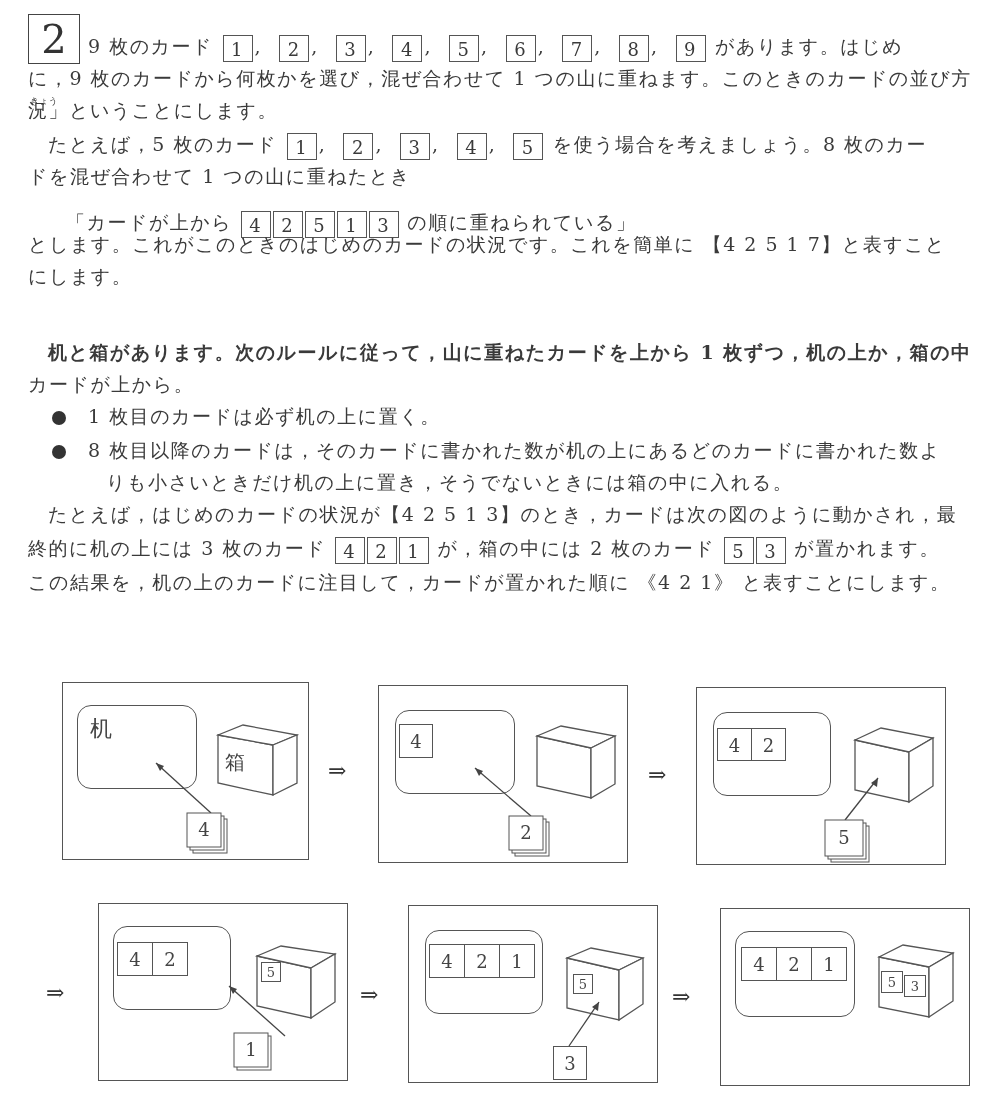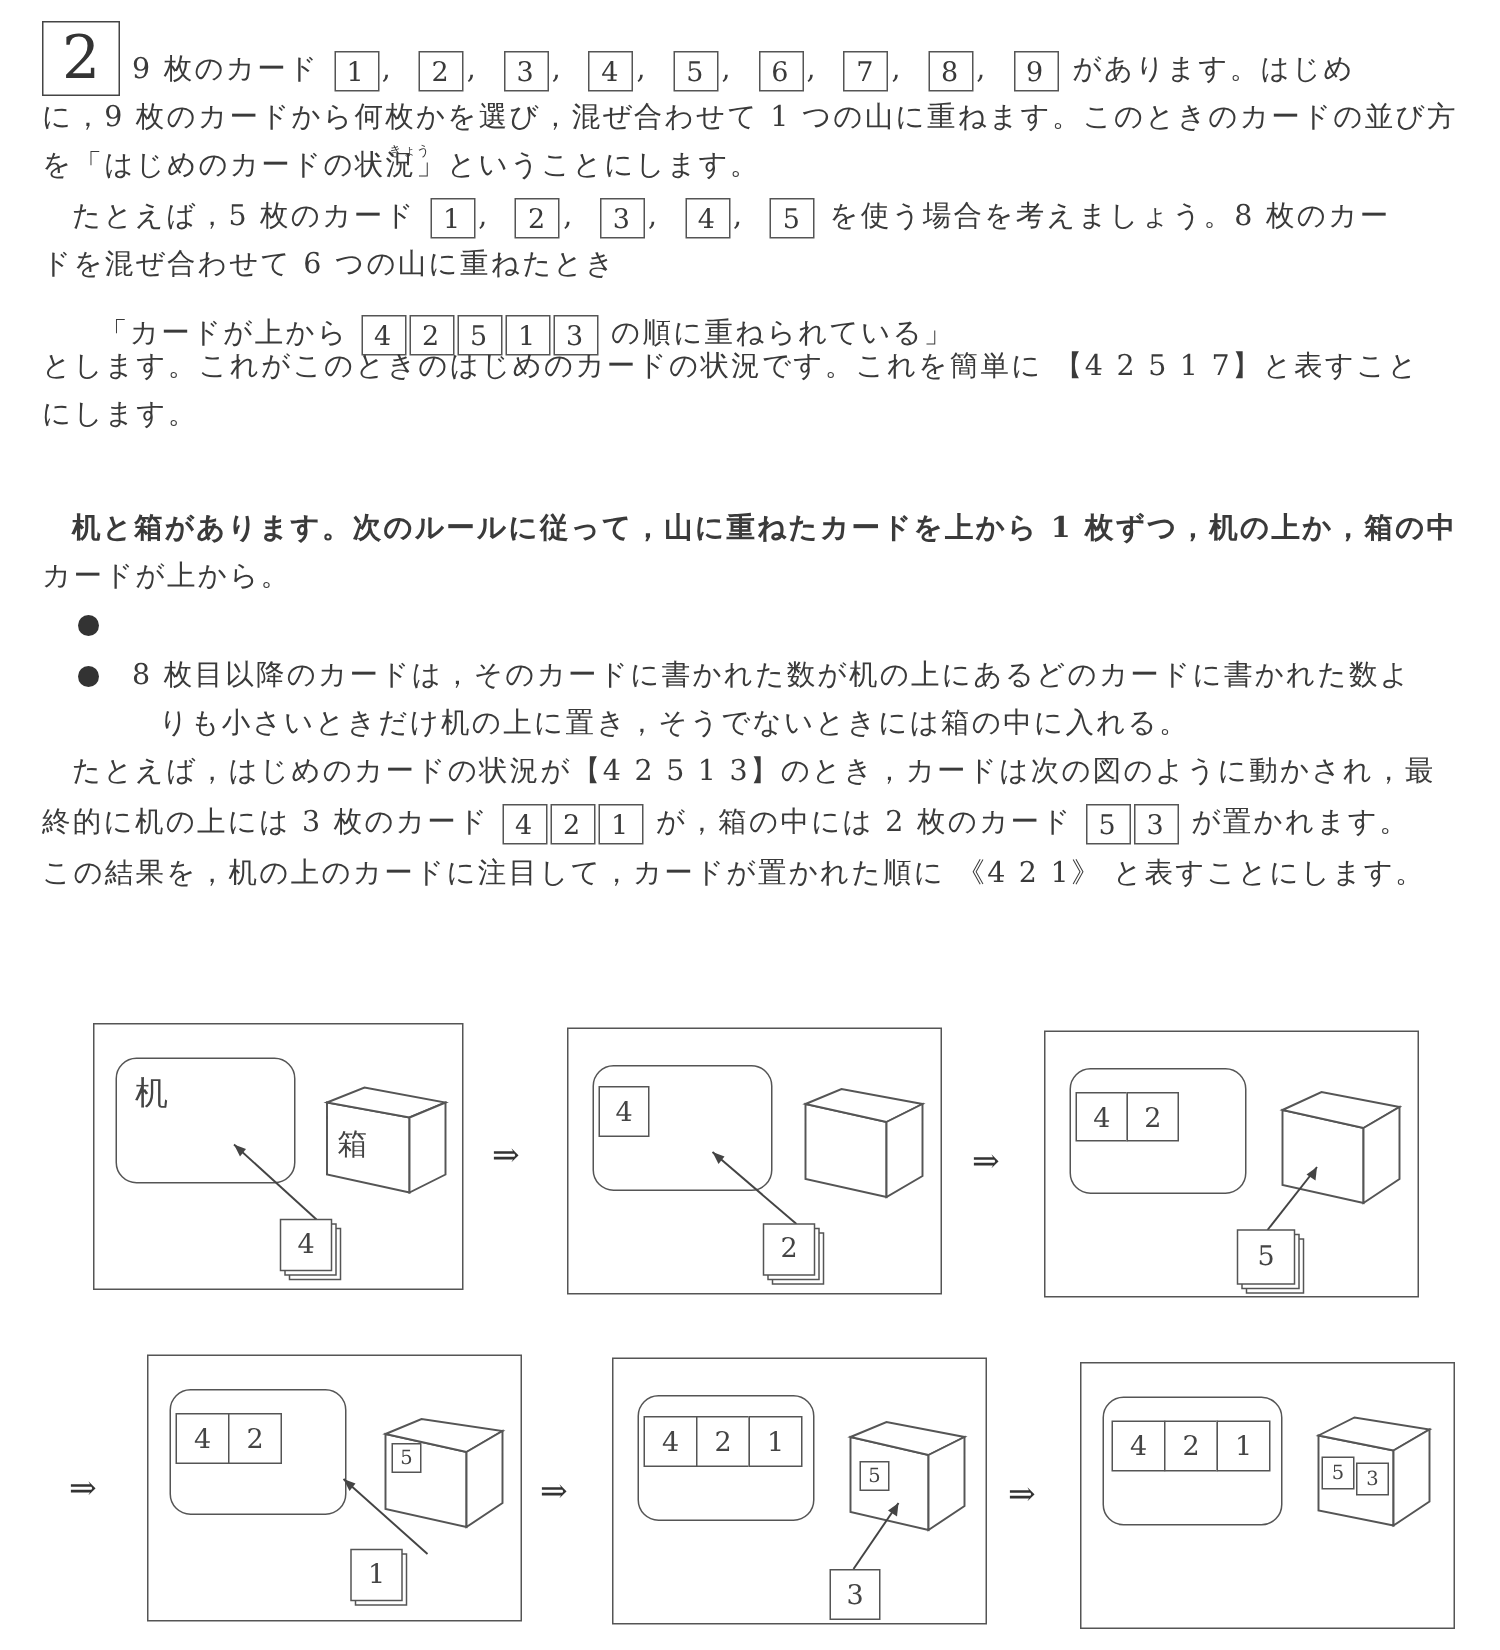--- a/index.html
+++ b/index.html
@@ -58,45 +58,45 @@
     <span class="card">4</span>,&nbsp;
     <span class="card">5</span>,&nbsp;
     <span class="card">6</span>,&nbsp;
     <span class="card">7</span>,&nbsp;
     <span class="card">8</span>,&nbsp;
     <span class="card">9</span>
     <span>があります。はじめ</span>
   </div>
   <div class="line" style="top:62px;">に，9 枚のカードから何枚かを選び，混ぜ合わせて 1 つの山に重ねます。このときのカードの並び方</div>
   <div class="line" style="top:94px;">
-    <span>を「はじめのカードの状</span><span class="ruby-wrap"><span class="ruby">きょう</span><span>況</span></span><span>」ということにします。</span>
+    <span class="ruby-wrap"><span class="ruby">きょう</span><span>況</span></span><span>」ということにします。</span>
   </div>
 
   <div class="line" style="left:20px; top:128px;">
     <span>たとえば，5 枚のカード</span>
     <span class="card">1</span>,&nbsp;
     <span class="card">2</span>,&nbsp;
     <span class="card">3</span>,&nbsp;
     <span class="card">4</span>,&nbsp;
     <span class="card">5</span>
     <span>を使う場合を考えましょう。8 枚のカー</span>
   </div>
-  <div class="line" style="top:160px;">ドを混ぜ合わせて 6 つの山に重ねたとき</div>
+  <div class="line" style="top:160px;">ドを混ぜ合わせて 1 つの山に重ねたとき</div>
   <div class="line" style="left:38px; top:194px;margin-top:12px;">
     <span>「カードが上から</span>
     <span class="card seq">4</span><span class="card seq">2</span><span class="card seq">5</span><span class="card seq">1</span><span class="card seq">3</span>
     <span>の順に重ねられている」</span>
   </div>
   <div class="line" style="top:228px;">とします。これがこのときのはじめのカードの状況です。これを簡単に 【4 2 5 1 7】と表すこと</div>
   <div class="line" style="top:260px;">にします。</div>
 
   <div class="line" style="left:20px; top:336px;font-weight:bold;">机と箱があります。次のルールに従って，山に重ねたカードを上から 1 枚ずつ，机の上か，箱の中</div>
   <div class="line" style="top:368px;">カードが上から。</div>
   <div class="line" style="left:24px; top:400px;">
-    <span class="bullet"></span>
+    <span class="bullet"></span><span>1 枚目のカードは必ず机の上に置く。</span>
   </div>
   <div class="line" style="left:24px; top:434px;">
     <span class="bullet"></span><span>8 枚目以降のカードは，そのカードに書かれた数が机の上にあるどのカードに書かれた数よ</span>
   </div>
   <div class="line" style="left:78px; top:466px;">りも小さいときだけ机の上に置き，そうでないときには箱の中に入れる。</div>
 
   <div class="line" style="left:20px; top:498px;">たとえば，はじめのカードの状況が【4 2 5 1 3】のとき，カードは次の図のように動かされ，最</div>
   <div class="line" style="top:532px;">
     <span>終的に机の上には 3 枚のカード</span>
     <span class="card seq">4</span><span class="card seq">2</span><span class="card seq">1</span>

